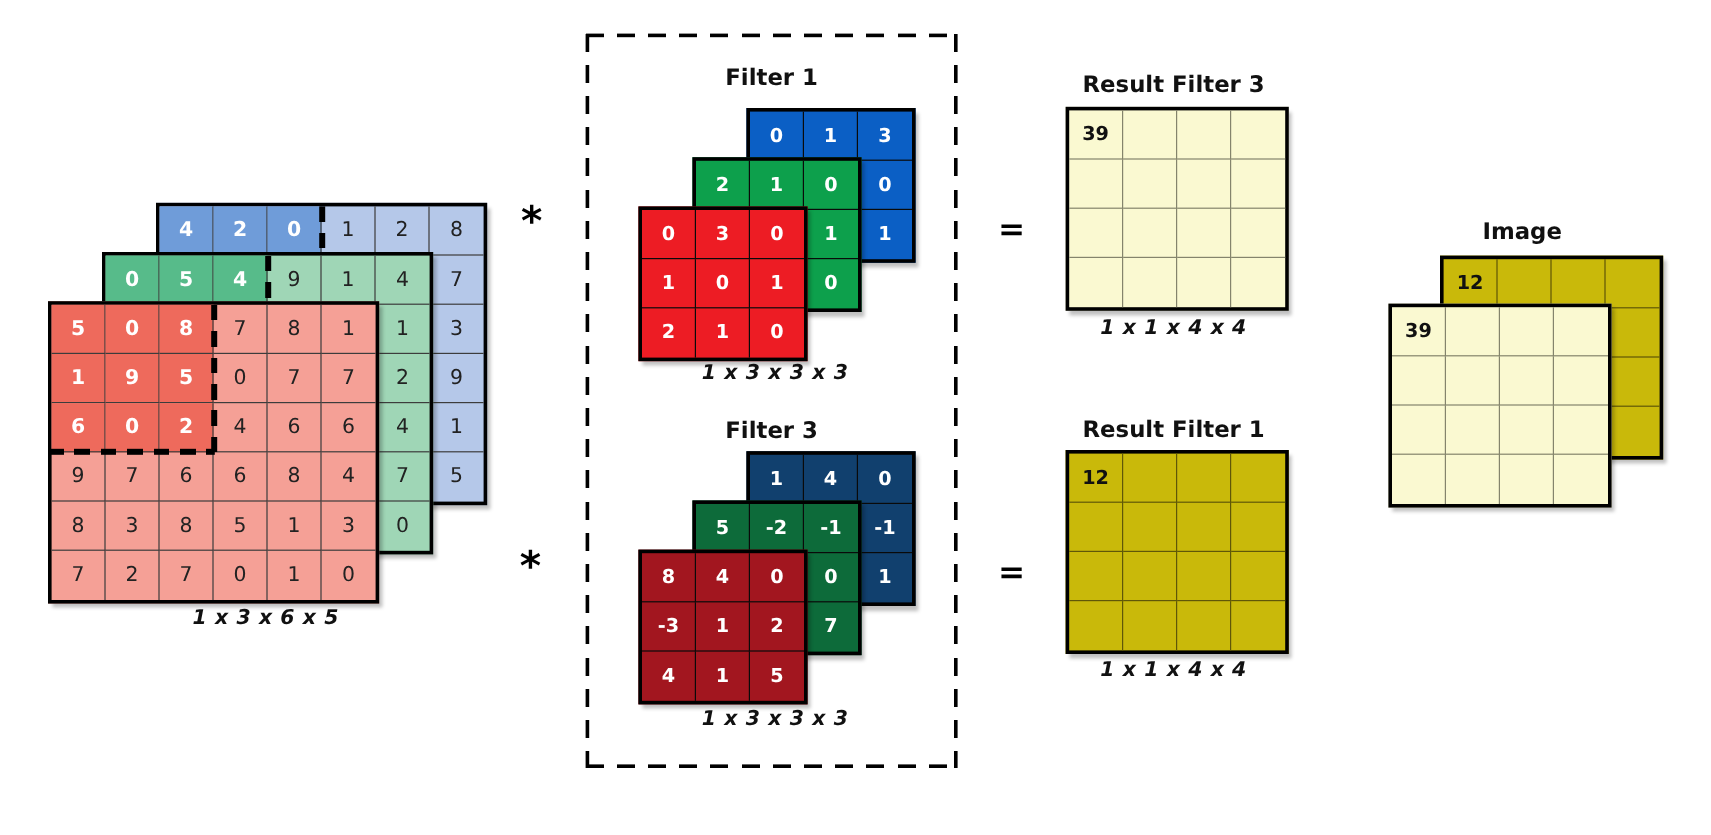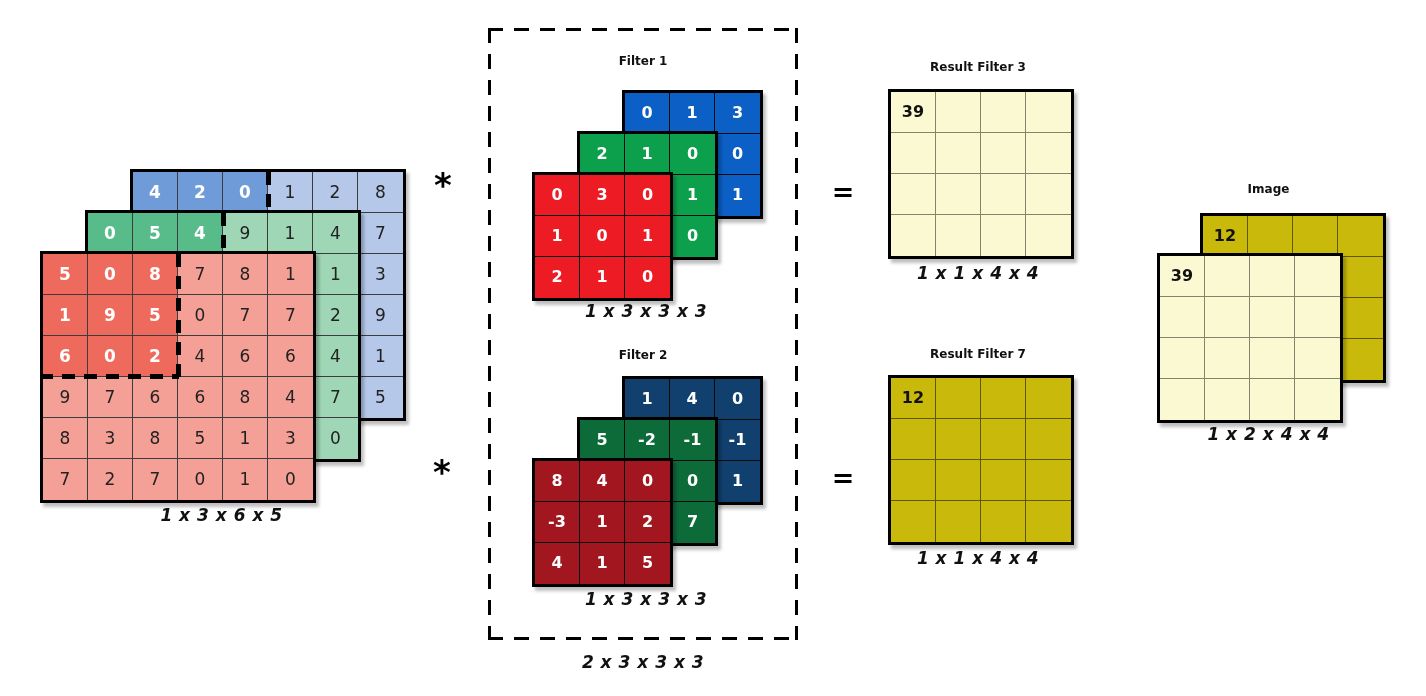--- a/index.html
+++ b/index.html
@@ -1,20 +1,20 @@
 <!DOCTYPE html>
 <html><head>
 <meta charset="utf-8">
 <style>
   html,body{margin:0;padding:0;background:#ffffff;}
   #canvas{
     position:relative;width:1426px;height:696px;background:#ffffff;overflow:hidden;
     font-family:"DejaVu Sans","Liberation Sans",sans-serif;
   }
-  .title{position:absolute;text-align:center;font-weight:bold;font-size:12px;color:#111;}
+  .title{position:absolute;text-align:center;font-weight:bold;font-size:19px;color:#111;}
   .dims{position:absolute;text-align:center;font-weight:bold;font-style:italic;font-size:17px;color:#111;letter-spacing:.5px;}
   .op{position:absolute;text-align:center;color:#000;z-index:30;}
   .op-star{font-size:34px;font-weight:bold;line-height:34px;}
   .op-eq{font-size:27px;font-weight:800;line-height:30px;}
 
   
   .grid{position:absolute;box-sizing:border-box;border:3px solid #000;
         box-shadow:3px 4px 3px rgba(0,0,0,0.25);}
   .cell{position:absolute;box-sizing:border-box;text-align:center;}
 
@@ -325,31 +325,29 @@
         <div class="cell" style="left: 135px; top: 123px; width: 45px; height: 41px; line-height: 40px; font-size: 16px; border-right: none; border-bottom: none; background: transparent; color: rgb(17, 17, 17); font-weight: bold;"></div>
       </div>
     </div>
 
   <div class="rf-v" id="rf-blue"></div>
   <div class="rf-v" id="rf-green"></div>
   <div class="rf-v" id="rf-red-right"></div>
   <div class="rf-h" id="rf-red-bottom"></div>
 
   <div class="title lbl" id="title-filter1">Filter 1</div>
-  <div class="title lbl" id="title-filter2">Filter 2</div>
+  <div class="title lbl" id="title-filter2">Filter 3</div>
   <div class="title lbl" id="title-result1">Result Filter 3</div>
-  <div class="title lbl" id="title-result2">Result Filter 7</div>
+  <div class="title lbl" id="title-result2">Result Filter 1</div>
   <div class="title lbl" id="title-result">Image</div>
 
   <div class="dims lbl" id="dims-image">1 x 3 x 6 x 5</div>
   <div class="dims lbl" id="dims-filter1">1 x 3 x 3 x 3</div>
   <div class="dims lbl" id="dims-filter2">1 x 3 x 3 x 3</div>
-  <div class="dims lbl" id="dims-filters-group">2 x 3 x 3 x 3</div>
   <div class="dims lbl" id="dims-result1">1 x 1 x 4 x 4</div>
   <div class="dims lbl" id="dims-result2">1 x 1 x 4 x 4</div>
-  <div class="dims lbl" id="dims-result">1 x 2 x 4 x 4</div>
 
   <div class="op op-star" id="op-conv1">*</div>
   <div class="op op-star" id="op-conv2">*</div>
   <div class="op op-eq" id="op-eq1">=</div>
   <div class="op op-eq" id="op-eq2">=</div>
 
 </div>
 
 </body></html>

